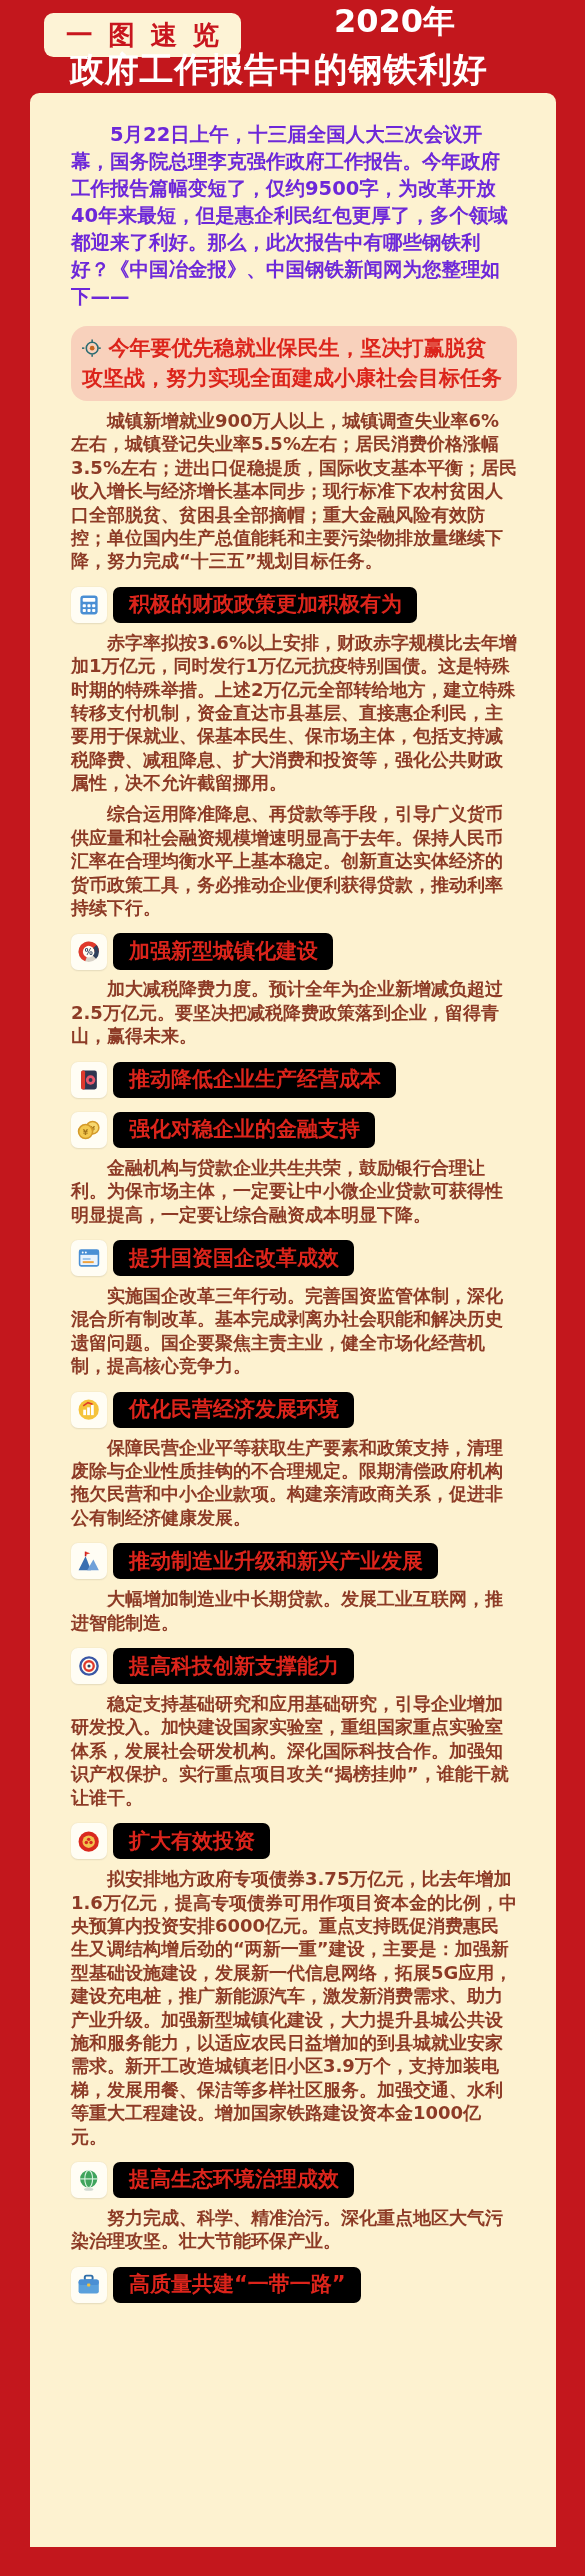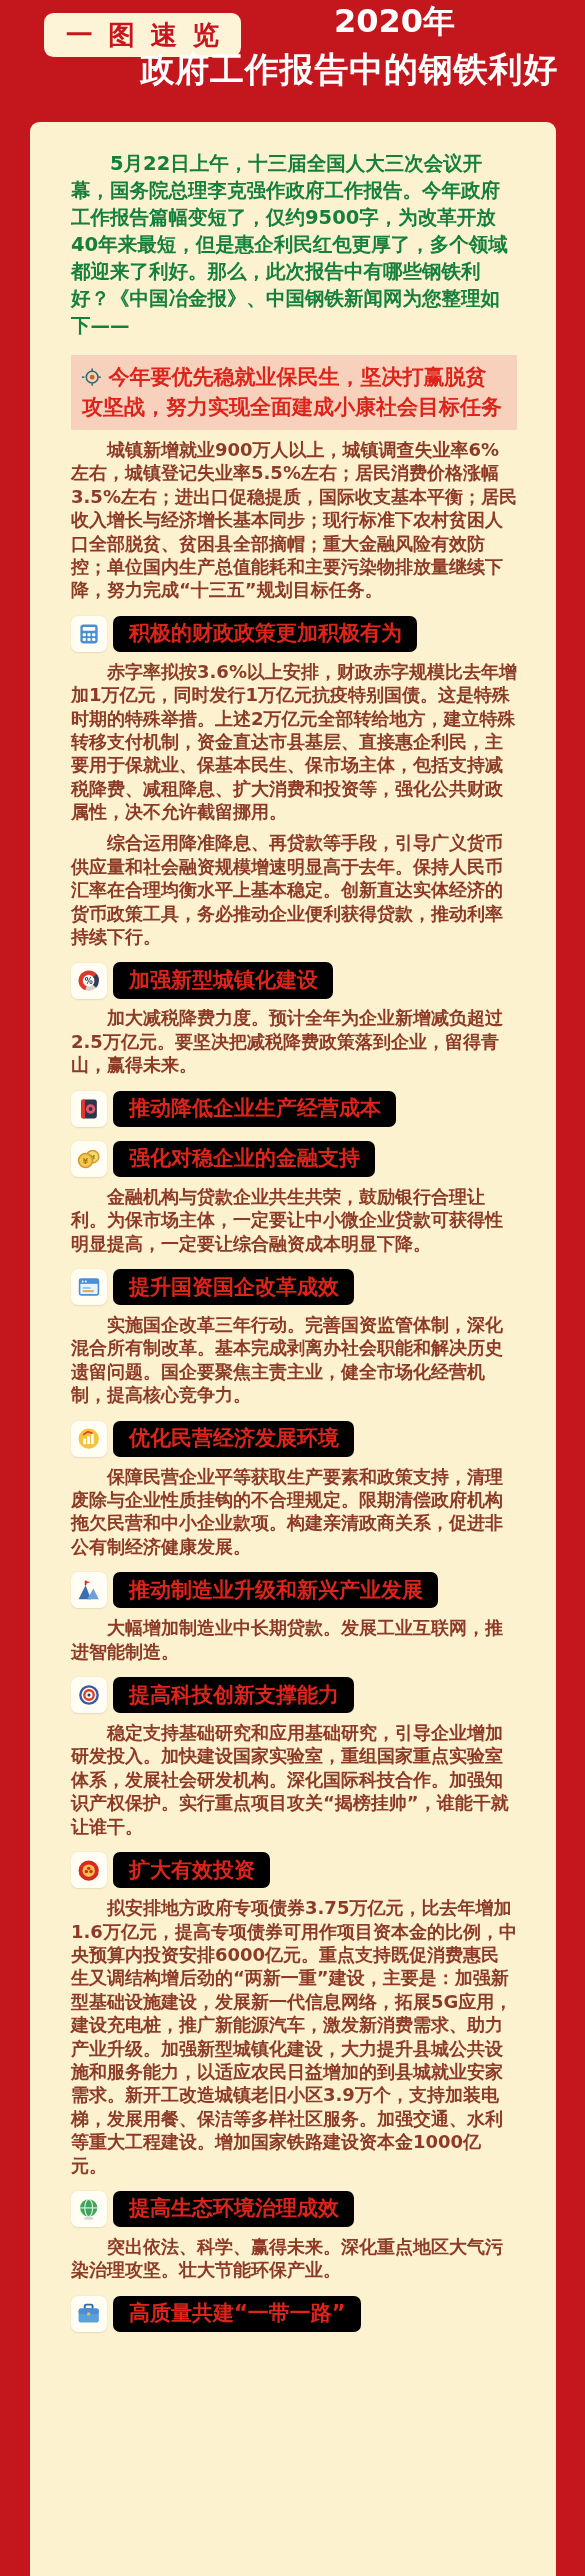--- a/index.html
+++ b/index.html
@@ -1,31 +1,31 @@
 <!DOCTYPE html>
 <html style="font-size:12.5px"><head>
 <meta charset="utf-8">
 <style>
   html,body{margin:0;padding:0;}
   body{width:586px;font-family:"DejaVu Sans","Liberation Sans",sans-serif;}
   .page{width:586px;height:2576px;overflow:hidden;background:#c3171d;position:relative;}
   
-  .header{position:relative;height:122px;}
+  .header{position:relative;height:93px;}
   .badge{position:absolute;left:44px;top:12.5px;background:#fdf3d6;color:#c8161e;
          font-size:26.6px;font-weight:bold;letter-spacing:15.6px;padding:6.3px 6.3px 6.3px 22px;
          border-radius:9.4px;line-height:1.2;}
   .title1{position:absolute;left:334px;top:0;color:#ffffff;font-size:32px;font-weight:bold;}
-  .title2{position:absolute;left:70px;right:28px;top:47px;text-align:right;color:#ffffff;
+  .title2{position:absolute;left:70px;right:28px;top:47px;text-align:left;color:#ffffff;
           font-size:34px;font-weight:bold;letter-spacing:0.8px;}
   
   .card{margin:0 30px;background:#fdf2d0;border-radius:9.4px 9.4px 0 0;
         padding:28px 39px 15.6px 41px;box-sizing:border-box;min-height:2454px;}
-  .intro{color:#15803d;font-size:19.5px;line-height:27px;font-weight:bold;
+  .intro{color:#6d28d9;font-size:19.5px;line-height:27px;font-weight:bold;
          text-indent:2em;margin:0 0 14px 0;}
-  .banner{background:#f8d1bc;border-radius:1px;padding:7.8px 11px;margin-top:15.6px;
+  .banner{background:#f8d1bc;border-radius:16px;padding:7.8px 11px;margin-top:15.6px;
           color:#dc241b;font-size:21px;font-weight:bold;line-height:30px;}
   .banner svg{vertical-align:-3.1px;margin-right:6.3px;}
   .sec-head{display:flex;align-items:center;margin-top:14px;}
   .icon-box{width:36px;height:36px;background:#fffdf4;border-radius:7px;flex:0 0 36px;
             display:flex;align-items:center;justify-content:center;
             box-shadow:0 0.8px 1.6px rgba(0,0,0,0.10);}
   .pill{background:#000000;border-radius:7px;padding:5.5px 15.6px;margin-left:6.3px;}
   .pill-title{color:#dc241b;font-size:21px;font-weight:bold;line-height:1.2;}
   .sec-body{color:#8d3b26;font-size:18px;line-height:23.4px;font-weight:bold;
             text-indent:2em;margin:7.8px 0 0 0;}
@@ -211,21 +211,21 @@
         <span class="icon-box">
             <svg width="23.4" height="23.4" viewBox="0 0 30 30">
               <circle cx="15" cy="14" r="11" fill="#3fa45c"></circle>
               <ellipse cx="15" cy="14" rx="5" ry="11" fill="none" stroke="#d9f2e0" stroke-width="1.5"></ellipse>
               <line x1="4" y1="14" x2="26" y2="14" stroke="#d9f2e0" stroke-width="1.5"></line>
               <ellipse cx="15" cy="27.5" rx="6" ry="1.8" fill="#cfd8cf"></ellipse>
             </svg>
           </span>
         <span class="pill"><span class="pill-title">提高生态环境治理成效</span></span>
       </div>
-      <p class="sec-body">突出依法、科学、赢得未来。深化重点地区大气污染治理攻坚。壮大节能环保产业。</p>
+      <p class="sec-body">努力完成、科学、精准治污。深化重点地区大气污染治理攻坚。壮大节能环保产业。</p>
     </div>
 
 
     <div class="section">
       <div class="sec-head">
         <span class="icon-box">
             <svg width="23.4" height="22" viewBox="0 0 30 28">
               <rect x="10" y="2" width="10" height="6" rx="2" fill="none" stroke="#2e6da8" stroke-width="2.5"></rect>
               <rect x="2" y="7" width="26" height="18" rx="3" fill="#5aa0dc"></rect>
               <rect x="2" y="7" width="26" height="7" rx="3" fill="#4a8fd4"></rect>

